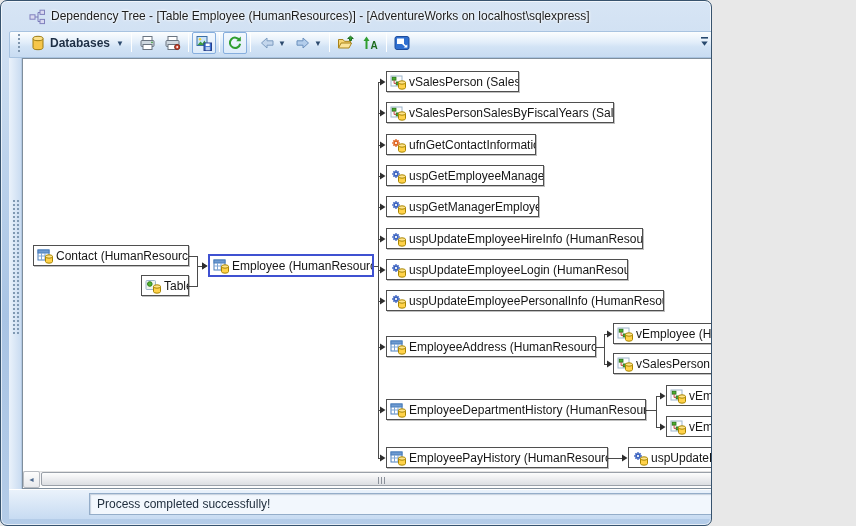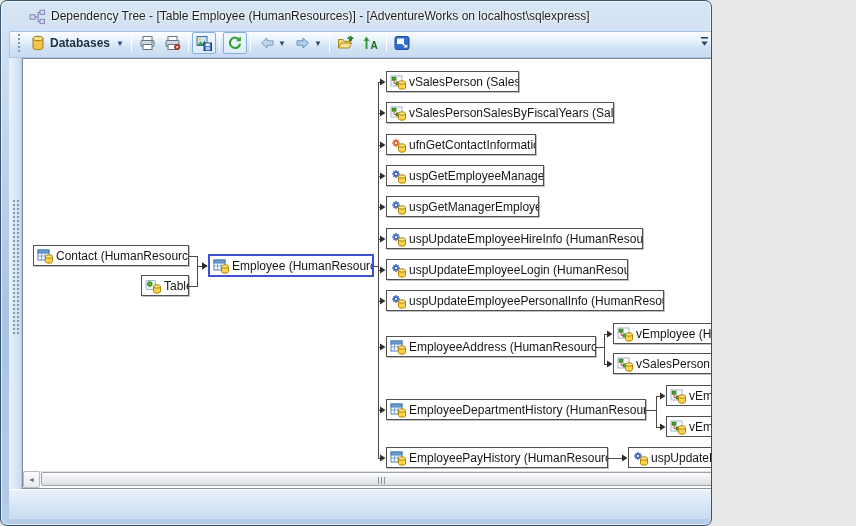--- a/index.html
+++ b/index.html
@@ -515,16 +515,17 @@
           <div class="h-grip"></div>
         </div>
         <div class="sb-btn" style="left:784px; top:-1px;">►</div>
       </div>
 
       <div class="sb-corner"></div>
     </div>
   </div>
 
   <div class="statusbar">
+    <div class="status-panel">Process completed successfully!</div>
     <div class="resize-grip"></div>
   </div>
 
 </div>
 
 </body></html>

